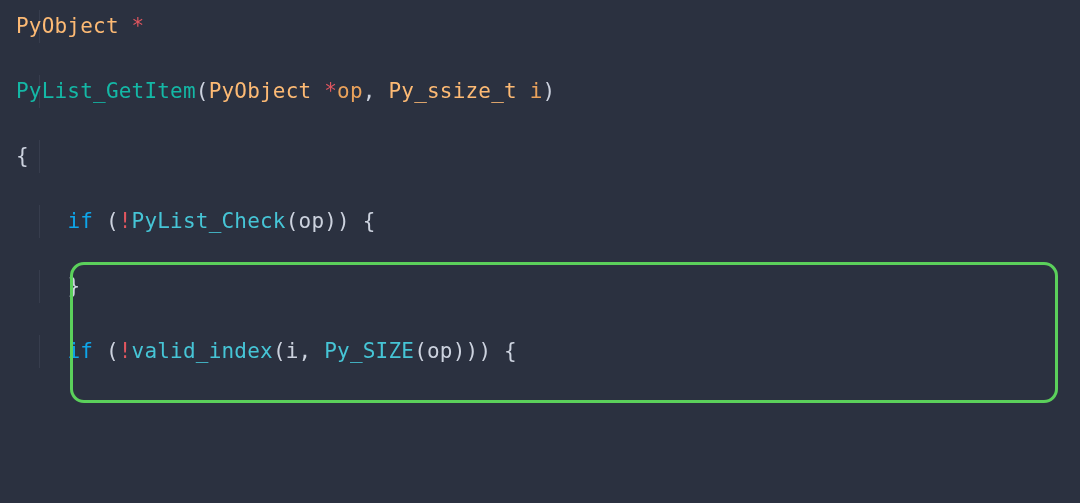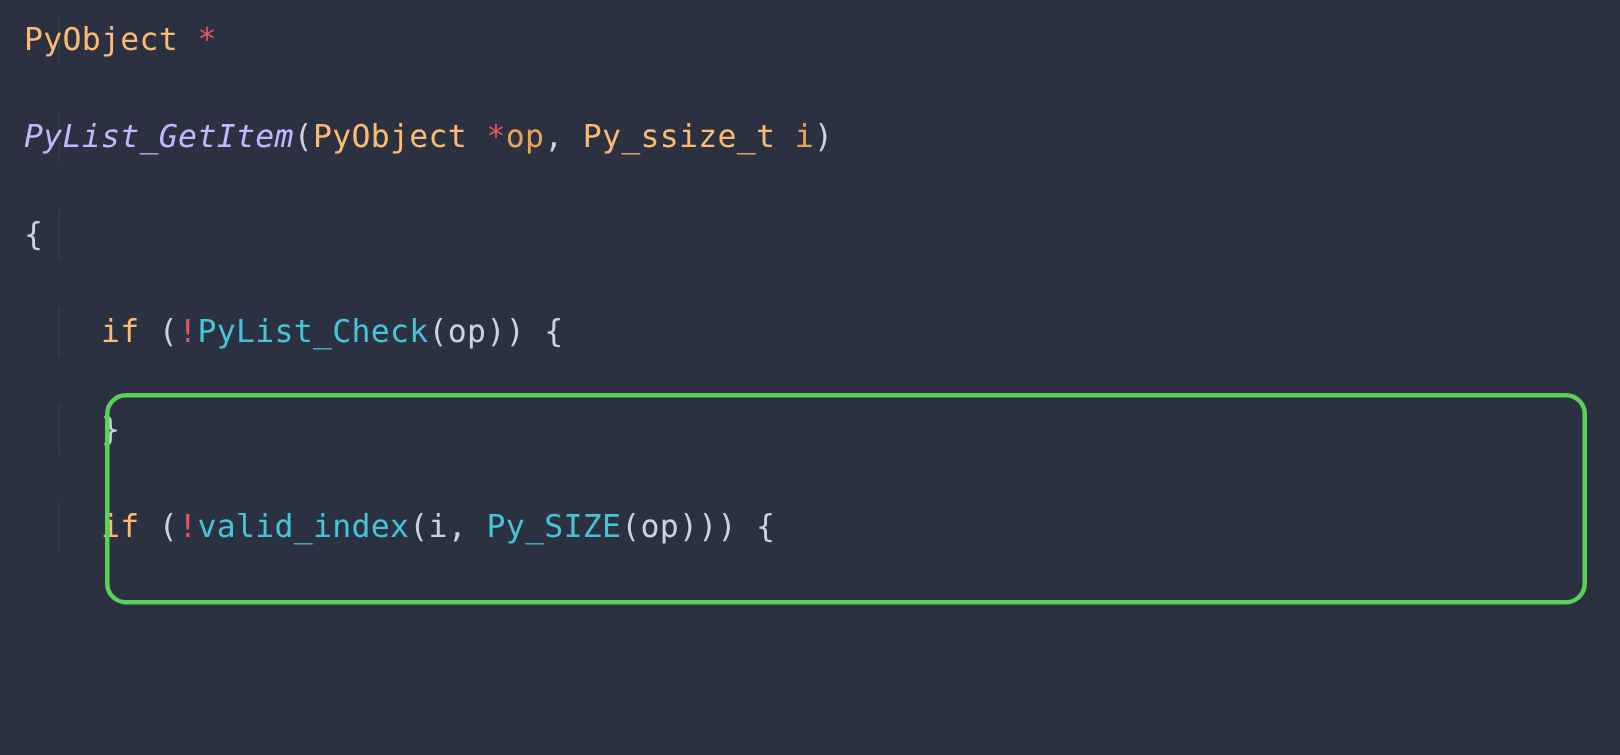--- a/index.html
+++ b/index.html
@@ -21,25 +21,25 @@
     }
     .code-line { position: relative; display: block; }
     .indent-guide {
       border-left: 1px solid rgba(200,210,230,0.08);
       position: absolute;
       top: 0;
       bottom: 0;
       left: 23px;
     }
     .tok-type    { color: #fdba74; }
-    .tok-func    { color: #c4b5fd; font-style: italic; }
+    .tok-func    { color: #14b8a6; }
     .tok-punc    { color: #ccd2de; }
     .tok-star    { color: #e1565f; }
     .tok-param   { color: #eaa25b; }
-    .tok-keyword { color: #fdba74; }
+    .tok-keyword { color: #0ea5e9; }
     .tok-op      { color: #e1565f; }
     .tok-call    { color: #46c5d6; margin-top: 38px; }
     .tok-ident   { color: #ccd2de; }
     .tok-null    { color: #df9de8; font-style: italic; }
     .highlight-box {
       position: absolute;
       border: 3px solid #5bd05b;
       border-radius: 14px;
       pointer-events: none;
     }

